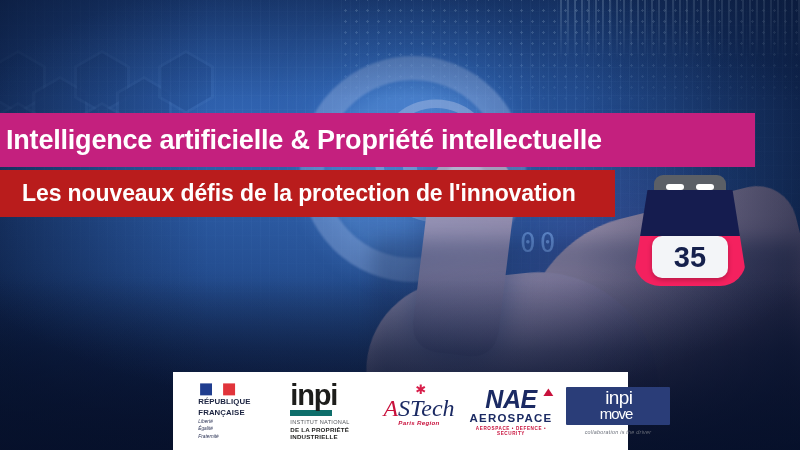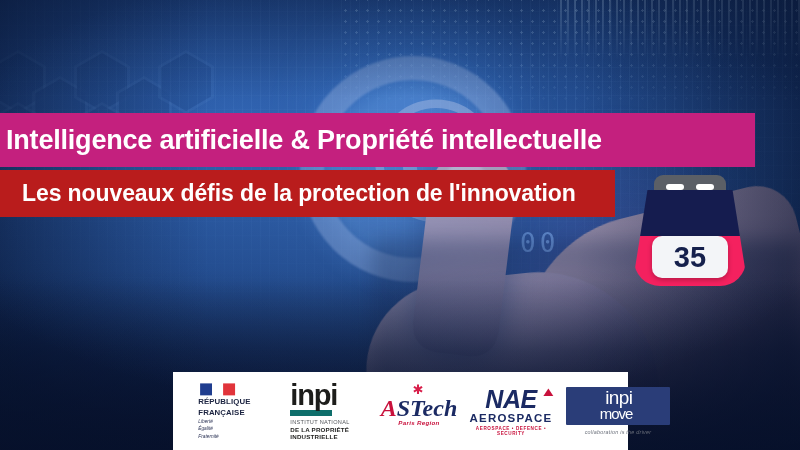--- a/index.html
+++ b/index.html
@@ -217,21 +217,21 @@
   .inpi-w{line-height:1;}
   .inpi-m{color:#1d1d1b;font-size:29px;font-weight:bold;letter-spacing:-1.2px;line-height:26px;}
   .inpi-rule{width:42px;height:6px;background:#0E6E6B;margin-top:2px;}
   .inpi-s{color:#53565A;font-size:5.6px;line-height:7px;letter-spacing:.3px;margin-top:3px;}
   .inpi-s b{color:#1d1d1b;font-size:6.2px;display:block;letter-spacing:.2px;}
 
   
   .l-ast{width:88px;flex:none;}
   .ast-w{position:relative;text-align:center;}
   .ast-star{position:absolute;left:32px;top:-13px;color:#D81E4A;font-size:13px;line-height:1;}
-  .ast-m{font-size:24px;font-weight:bold;font-style:italic;line-height:24px;font-family:"Liberation Serif",serif;}
+  .ast-m{font-size:24px;font-weight:normal;font-style:italic;line-height:24px;font-family:"Liberation Serif",serif;}
   .ast-m .a{color:#C8113C;}
   .ast-m .s{color:#1B2A63;}
   .ast-sub{color:#C8113C;font-size:6.2px;font-weight:bold;font-style:italic;letter-spacing:.3px;margin-top:-1px;}
 
   
   .l-nae{width:96px;flex:none;}
   .nae-w{text-align:center;position:relative;}
   .nae-bird{position:absolute;right:4px;top:-2px;color:#C8113C;font-size:13px;line-height:1;transform:scaleX(1.3);}
   .nae-m{color:#1B2A63;font-size:25px;font-weight:bold;font-style:italic;line-height:25px;letter-spacing:-.5px;}
   .nae-n{color:#1B2A63;font-size:11.5px;font-weight:bold;letter-spacing:1.2px;line-height:13px;}

